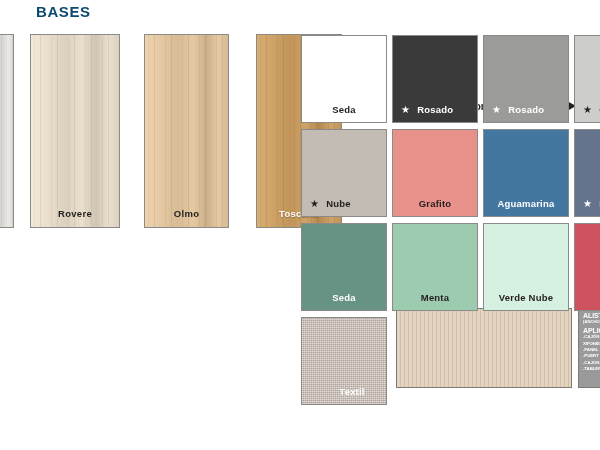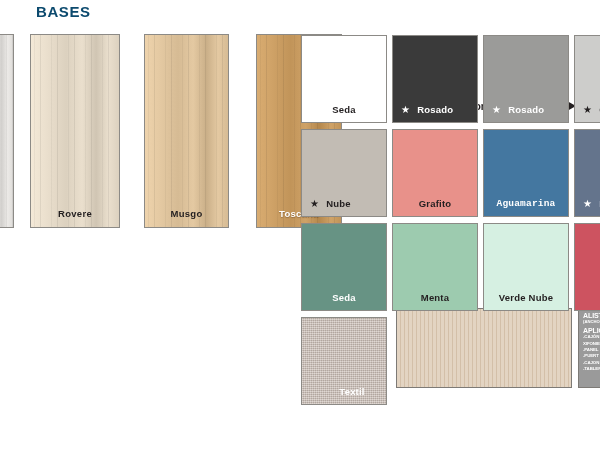--- a/index.html
+++ b/index.html
@@ -94,21 +94,21 @@
   <div id="bases-section">
       <div class="base-panel" style="left: -4px; width: 46px; background: rgb(236, 234, 231);">
         <div class="base-grain" style="background: repeating-linear-gradient(90deg, rgba(0, 0, 0, 0) 0px, rgba(0, 0, 0, 0) 3px, rgba(0, 0, 0, 0.043) 3px, rgba(0, 0, 0, 0.043) 4px, rgba(0, 0, 0, 0) 4px, rgba(0, 0, 0, 0) 9px, rgba(0, 0, 0, 0.07) 9px, rgba(0, 0, 0, 0.07) 10px, rgba(0, 0, 0, 0) 10px, rgba(0, 0, 0, 0) 17px), linear-gradient(90deg, rgb(246, 244, 241) 0%, rgb(236, 234, 231) 18%, rgb(222, 220, 217) 40%, rgb(236, 234, 231) 58%, rgb(210, 208, 205) 74%, rgb(236, 234, 231) 88%, rgb(222, 220, 217) 100%);"></div>
       </div>
       <div class="base-panel" style="left: 58px; width: 90px; background: #a3a3a3;">
         <div class="base-grain" style="background: repeating-linear-gradient(90deg, rgba(0, 0, 0, 0) 0px, rgba(0, 0, 0, 0) 3px, rgba(0, 0, 0, 0.043) 3px, rgba(0, 0, 0, 0.043) 4px, rgba(0, 0, 0, 0) 4px, rgba(0, 0, 0, 0) 9px, rgba(0, 0, 0, 0.07) 9px, rgba(0, 0, 0, 0.07) 10px, rgba(0, 0, 0, 0) 10px, rgba(0, 0, 0, 0) 17px), linear-gradient(90deg, rgb(244, 233, 215) 0%, rgb(234, 223, 205) 18%, rgb(220, 209, 191) 40%, rgb(234, 223, 205) 58%, rgb(208, 197, 179) 74%, rgb(234, 223, 205) 88%, rgb(220, 209, 191) 100%);"></div>
         <div class="base-label lbl-dark">Rovere</div>
       </div>
       <div class="base-panel" style="left: 172px; width: 85px; background: rgb(228, 201, 162);">
         <div class="base-grain" style="background: repeating-linear-gradient(90deg, rgba(0, 0, 0, 0) 0px, rgba(0, 0, 0, 0) 3px, rgba(0, 0, 0, 0.043) 3px, rgba(0, 0, 0, 0.043) 4px, rgba(0, 0, 0, 0) 4px, rgba(0, 0, 0, 0) 9px, rgba(0, 0, 0, 0.07) 9px, rgba(0, 0, 0, 0.07) 10px, rgba(0, 0, 0, 0) 10px, rgba(0, 0, 0, 0) 17px), linear-gradient(90deg, rgb(238, 211, 172) 0%, rgb(228, 201, 162) 18%, rgb(214, 187, 148) 40%, rgb(228, 201, 162) 58%, rgb(202, 175, 136) 74%, rgb(228, 201, 162) 88%, rgb(214, 187, 148) 100%);"></div>
-        <div class="base-label lbl-dark">Musgo</div>
+        <div class="base-label lbl-dark">Olmo</div>
       </div>
       <div class="base-panel" style="left: 284px; width: 86px; background: rgb(207, 162, 103);">
         <div class="base-grain" style="background: repeating-linear-gradient(90deg, rgba(0, 0, 0, 0) 0px, rgba(0, 0, 0, 0) 3px, rgba(0, 0, 0, 0.043) 3px, rgba(0, 0, 0, 0.043) 4px, rgba(0, 0, 0, 0) 4px, rgba(0, 0, 0, 0) 9px, rgba(0, 0, 0, 0.07) 9px, rgba(0, 0, 0, 0.07) 10px, rgba(0, 0, 0, 0) 10px, rgba(0, 0, 0, 0) 17px), linear-gradient(90deg, rgb(217, 172, 113) 0%, rgb(207, 162, 103) 18%, rgb(193, 148, 89) 40%, rgb(207, 162, 103) 58%, rgb(181, 136, 77) 74%, rgb(207, 162, 103) 88%, rgb(193, 148, 89) 100%);"></div>
         <div class="base-label lbl-light">Toscana</div>
       </div>
     </div>
 
   <div id="combinables-section">
 
     <div id="alistonado-panel" style="left: 95px; top: 273px; background: rgb(227, 212, 194);">
@@ -167,21 +167,21 @@
           <span class="star">★</span>
           <span>Nube</span>
         </div>
       </div>
       <div class="swatch" style="left: 91px; top: 94px;">
         <div class="swatch-fill" style="background: rgb(232, 145, 138);"></div>
         <div class="swatch-label" style="color: rgb(35, 31, 32);">
           <span>Grafito</span>
         </div>
       </div>
-      <div class="swatch" style="left: 182px; top: 94px; font-family: Liberation Mono, monospace;">
+      <div class="swatch" style="left: 182px; top: 94px;">
         <div class="swatch-fill" style="background: rgb(68, 119, 160);"></div>
         <div class="swatch-label" style="color: rgb(255, 255, 255);">
           <span>Aguamarina</span>
         </div>
       </div>
       <div class="swatch" style="left: 273px; top: 94px;">
         <div class="swatch-fill" style="background: rgb(100, 116, 140);"></div>
         <div class="swatch-label padleft" style="color: rgb(255, 255, 255);">
           <span class="star">★</span>
           <span>Ba</span>

